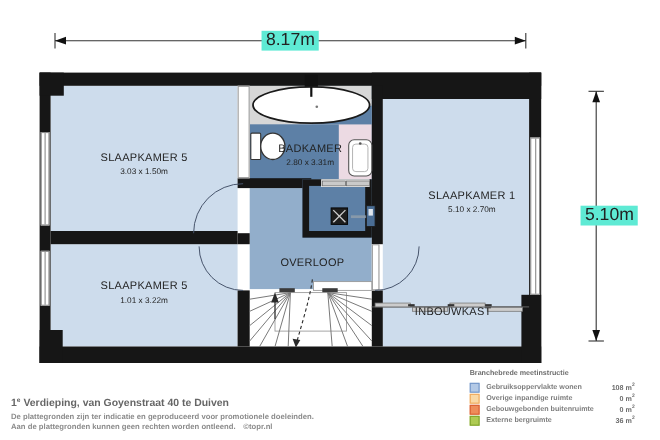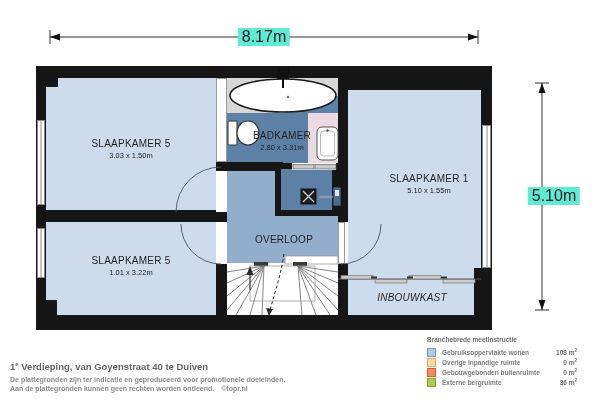--- a/index.html
+++ b/index.html
@@ -183,30 +183,30 @@
   <div class="room-label" style="left:131px;top:149px;">
     <span class="rname">SLAAPKAMER 5</span>
     <span class="rsize">3.03 x 1.50m</span>
   </div>
   <div class="room-label" style="left:282px;top:141px;">
     <span class="rname">BADKAMER</span>
     <span class="rsize">2.80 x 3.31m</span>
   </div>
   <div class="room-label" style="left:429px;top:184px;">
     <span class="rname">SLAAPKAMER 1</span>
-    <span class="rsize">5.10 x 1.55m</span>
+    <span class="rsize">5.10 x 2.70m</span>
   </div>
   <div class="room-label" style="left:131px;top:266px;">
     <span class="rname">SLAAPKAMER 5</span>
     <span class="rsize">1.01 x 3.22m</span>
   </div>
   <div class="room-label" style="left:284px;top:239px;">
     <span class="rname">OVERLOOP</span>
   </div>
-  <div class="room-label" style="left:412px;top:297px;font-style:italic;">
+  <div class="room-label" style="left:412px;top:284px;">
     <span class="rname">INBOUWKAST</span>
   </div>
 
   <div class="dim-label" style="left:264px;top:37px;">8.17m</div>
   <div class="dim-label" style="left:542px;top:196px;margin-left:12px;">5.10m</div>
 
   <div class="footer">
     <div class="ftitle"><span>1</span><sup>e</sup><span> Verdieping, van Goyenstraat 40 te Duiven</span></div>
     <div class="fline">De plattegronden zijn ter indicatie en geproduceerd voor promotionele doeleinden.</div>
     <div class="fline"><span>Aan de plattegronden kunnen geen rechten worden ontleend.</span><span class="credit">©topr.nl</span></div>

